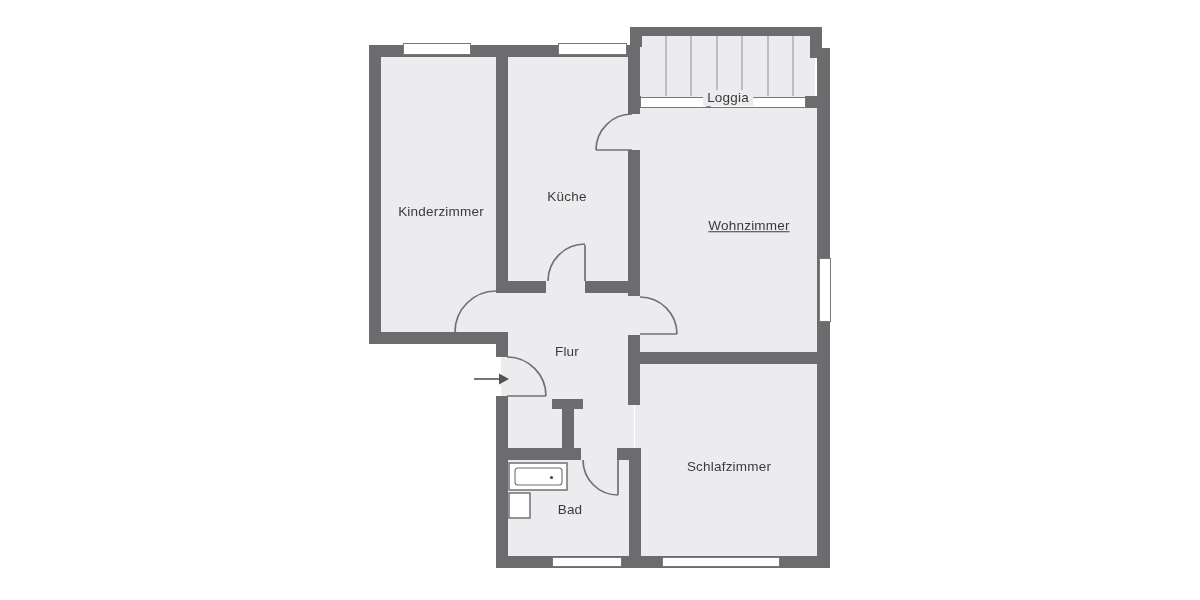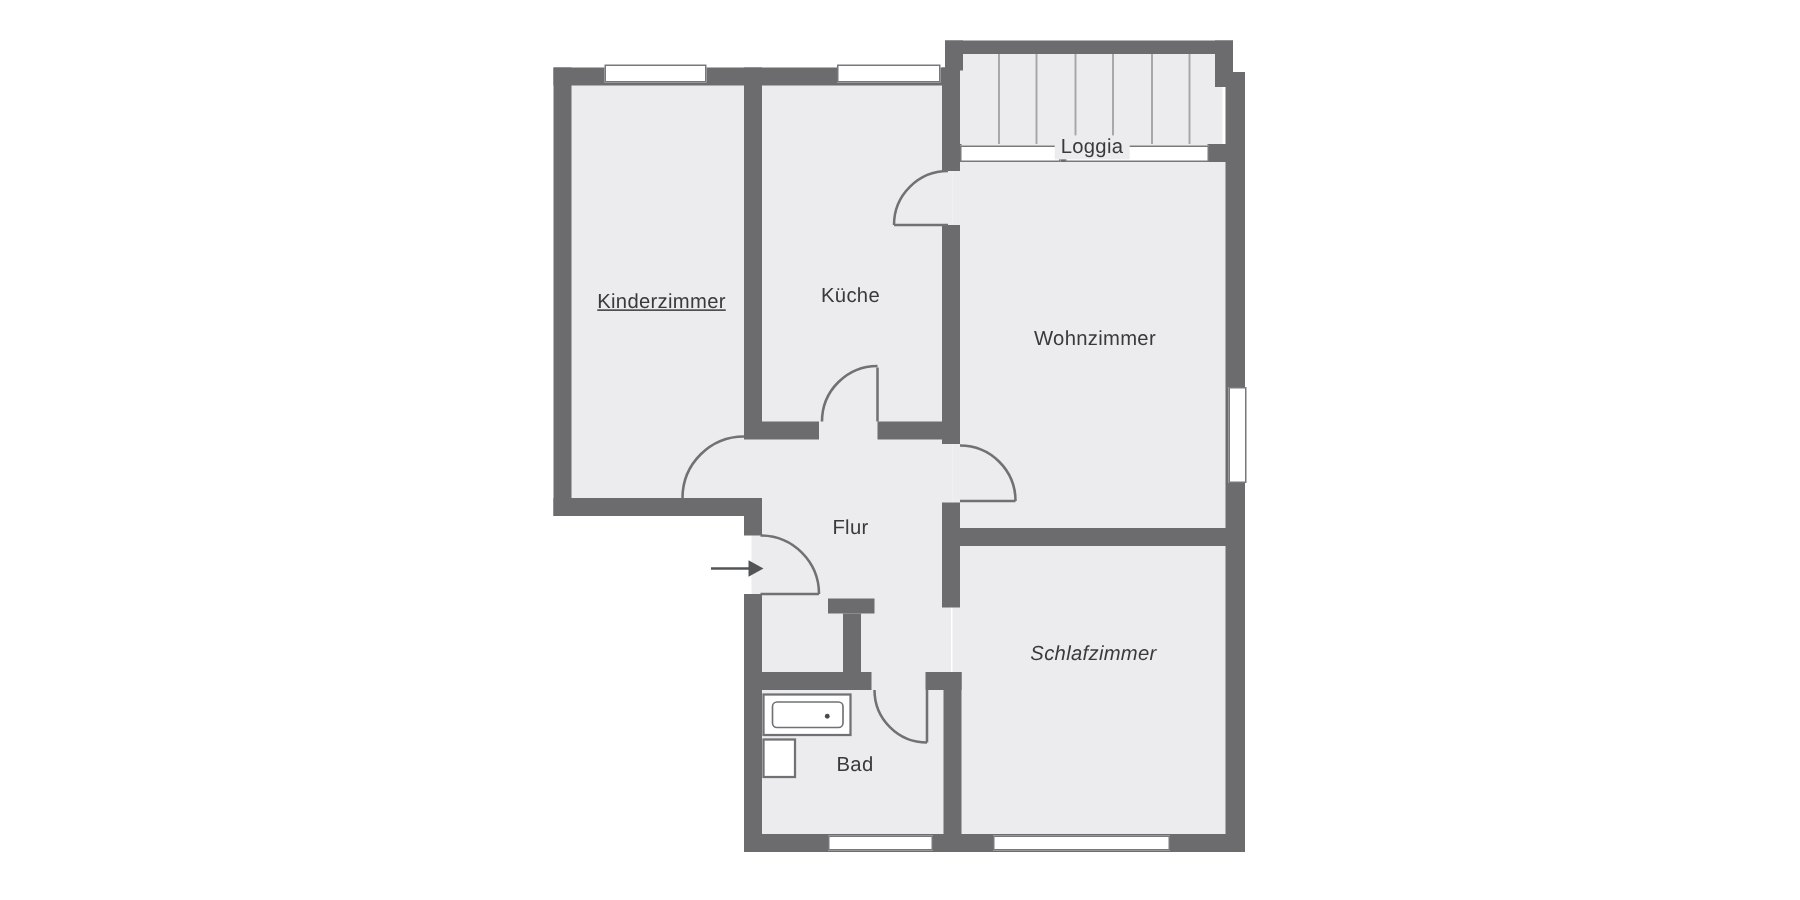--- a/index.html
+++ b/index.html
@@ -105,21 +105,21 @@
 
     <g>
       <rect class="fixture-outline" x="509" y="463" width="58" height="27"></rect>
       <rect class="fixture-inner" x="515" y="468" width="47" height="17" rx="3"></rect>
       <circle class="fixture-dot" cx="551.5" cy="477.5" r="1.6"></circle>
     </g>
 
     <rect class="fixture-outline" x="509" y="493" width="21" height="25"></rect>
   </svg>
 
-  <div class="label" style="left:441px;top:201px;text-decoration:underline;">Kinderzimmer</div>
+  <div class="label" style="left:441px;top:212px;">Kinderzimmer</div>
   <div class="label" style="left:567px;top:197px;">Küche</div>
   <div class="label label-backed" style="left:728px;top:66px;margin-top:32px;">Loggia</div>
-  <div class="label" style="left:730px;top:226px;">Wohnzimmer</div>
+  <div class="label" style="left:749px;top:226px;text-decoration:underline;">Wohnzimmer</div>
   <div class="label" style="left:567px;top:352px;">Flur</div>
   <div class="label" style="left:570px;top:510px;">Bad</div>
-  <div class="label" style="left:729px;top:436px;font-style:italic;">Schlafzimmer</div>
+  <div class="label" style="left:729px;top:467px;">Schlafzimmer</div>
 
 </div>
 
 </body></html>

